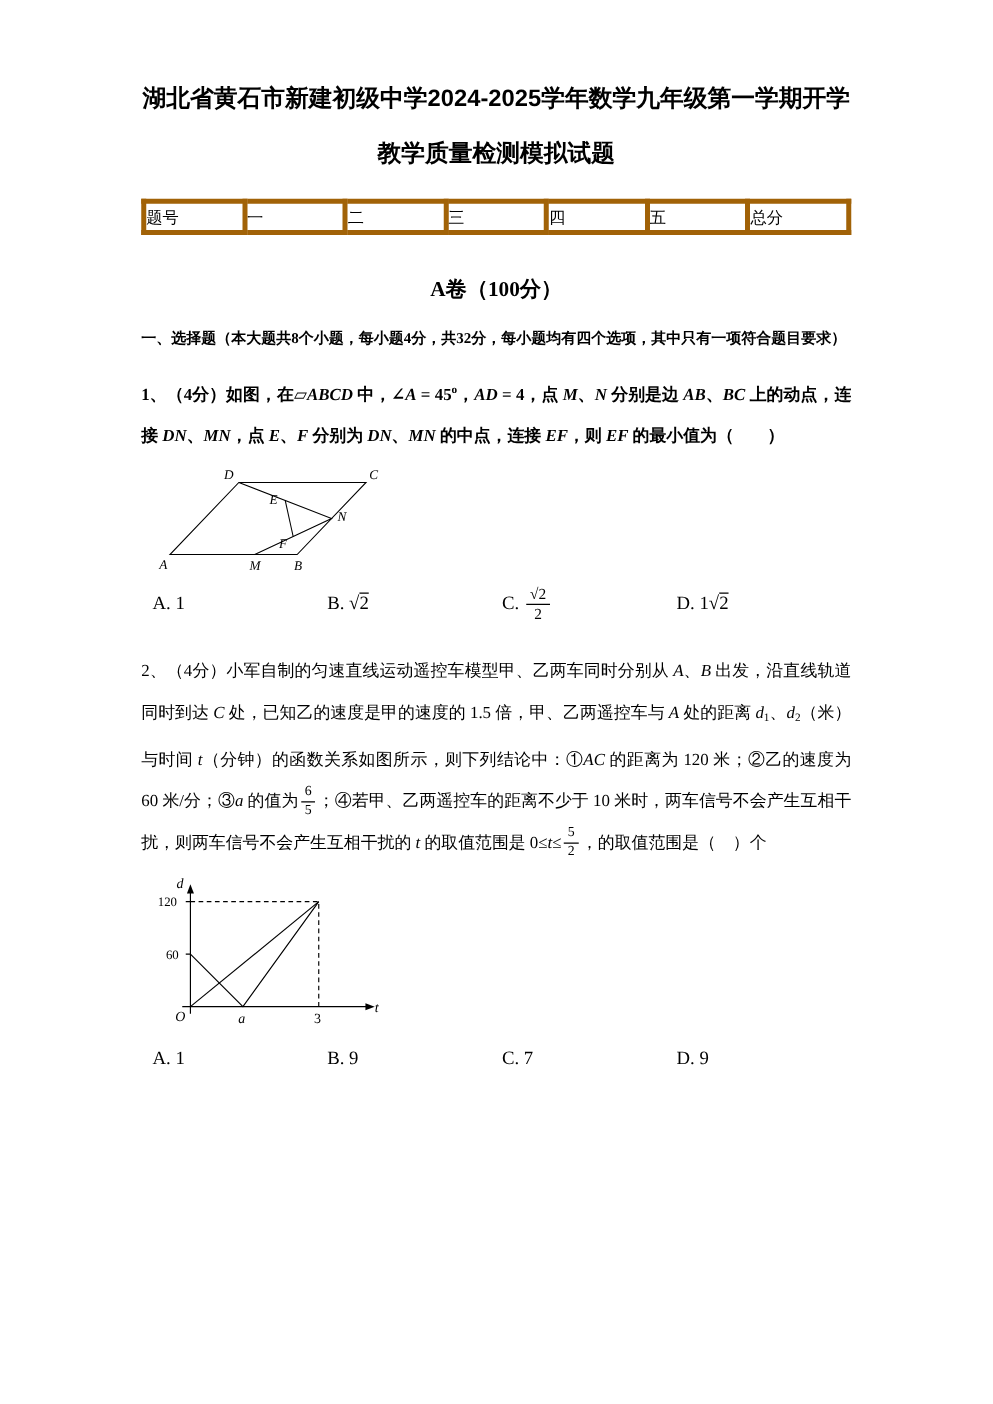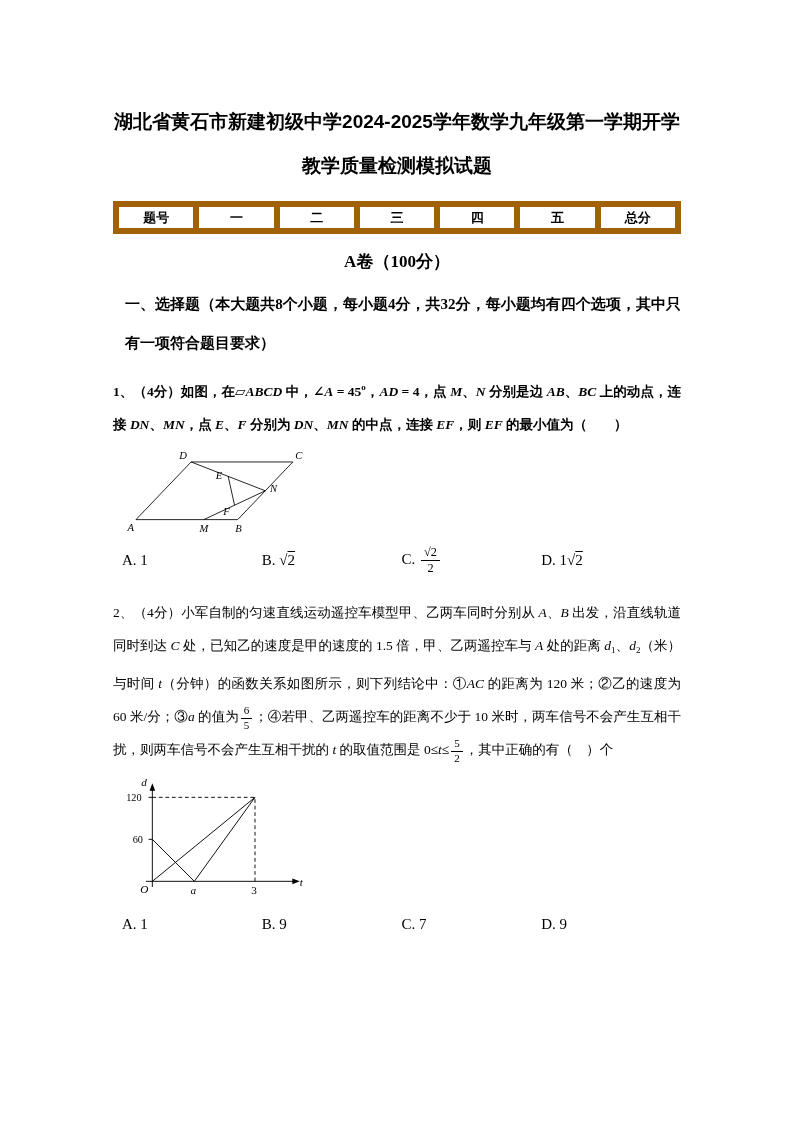--- a/index.html
+++ b/index.html
@@ -1,29 +1,29 @@
 <!DOCTYPE html>
 <html><head>
 <meta charset="utf-8">
 <style>
   html, body { margin:0; padding:0; background:#ffffff; }
   .page {
     position:relative; width:794px; height:1123px; box-sizing:border-box;
-    padding:100px 113px 30px 113px; background:#ffffff; color:#000;
+    padding:58px 113px 30px 113px; background:#ffffff; color:#000;
     font-family:"Liberation Serif","DejaVu Serif",serif; overflow:hidden;
   }
   .title {
     font-family:"Liberation Sans","DejaVu Sans",sans-serif;
     font-size:19px; font-weight:bold; text-align:center; line-height:2.3;
     margin:0 0 14px 0;
   }
   table.score { width:100%; border-collapse:collapse; table-layout:fixed; font-size:13px; }
-  table.score td { border:6px solid #a16207; height:21px; text-align:center; padding:0;font-weight:bold; }
-  .paper-heading { font-size:17px; font-weight:bold; text-align:center; margin:16px 0 12px 0; }
-  .section-heading { font-size:15px; font-weight:bold; line-height:2.6; text-align:justify; margin:0 0 8px 12px; }
+  table.score td { border:4px solid #a16207; height:21px; text-align:left; padding:0; }
+  .paper-heading { font-size:17px; font-weight:bold; text-align:center; margin:32px 0 12px 0; }
+  .section-heading { font-size:12px; font-weight:bold; line-height:2.6; text-align:justify; margin:0 0 8px 0; }
   .qtext { font-size:13.5px; line-height:33px; text-align:justify; margin:0; }
   .q1 .qtext { margin-top:6px;font-weight:bold; }
   .q2 { margin-top:6px; }
   .it { font-style:italic; }
   .sp { font-size:9px; vertical-align:6px; }
   .sb { font-size:9px; vertical-align:-3px; }
   .ol { text-decoration:overline; }
   .frac { display:inline-flex; flex-direction:column; vertical-align:middle; text-align:center;
           font-size:0.82em; line-height:1.25; margin:0 2px; }
   .frac .fnum { border-bottom:1px solid #000; padding:0 3px; }
@@ -92,21 +92,21 @@
     </div>
   </div>
 
   <div class="q2">
     <p class="qtext"><span>2、（4分）小军自制的匀速直线运动遥控车模型甲、乙两车同时分别从 </span><span class="it">A</span><span>、</span><span class="it">B</span><span> 出发，沿直线轨道同时到达 </span><span class="it">C</span><span> 处，已知乙的速度是甲的速度的 1.5 倍，甲、乙两遥控车与 </span><span class="it">A</span><span> 处的距离 </span><span class="it">d</span><span class="sb">1</span><span>、</span><span class="it">d</span><span class="sb">2</span><span>（米）与时间 </span><span class="it">t</span><span>（分钟）的函数关系如图所示，则下列结论中：①</span><span class="it">AC</span><span> 的距离为 120 米；②乙的速度为 60 米/分；③</span><span class="it">a</span><span> 的值为</span><span class="frac">
           <span class="fnum">6</span>
           <span class="fden">5</span>
         </span><span>；④若甲、乙两遥控车的距离不少于 10 米时，两车信号不会产生互相干扰，则两车信号不会产生互相干扰的 </span><span class="it">t</span><span> 的取值范围是 0≤</span><span class="it">t</span><span>≤</span><span class="frac">
           <span class="fnum">5</span>
           <span class="fden">2</span>
-        </span><span>，其中正确的有（　）个</span></p>
+        </span><span>，的取值范围是（　）个</span></p>
 
     <svg class="fig2" viewBox="0 0 210 145">
       <g fill="none" stroke="#000" stroke-width="1">
         <line x1="40" y1="121" x2="40" y2="14"></line>
         <line x1="33" y1="115" x2="192" y2="115"></line>
         <line x1="36" y1="25" x2="40" y2="25"></line>
         <line x1="36" y1="70" x2="40" y2="70"></line>
         <line x1="40" y1="115" x2="150" y2="25"></line>
         <polyline points="40,70 85,115 150,25"></polyline>
         <polyline points="40,25 150,25 150,115" stroke-dasharray="4 3"></polyline>

